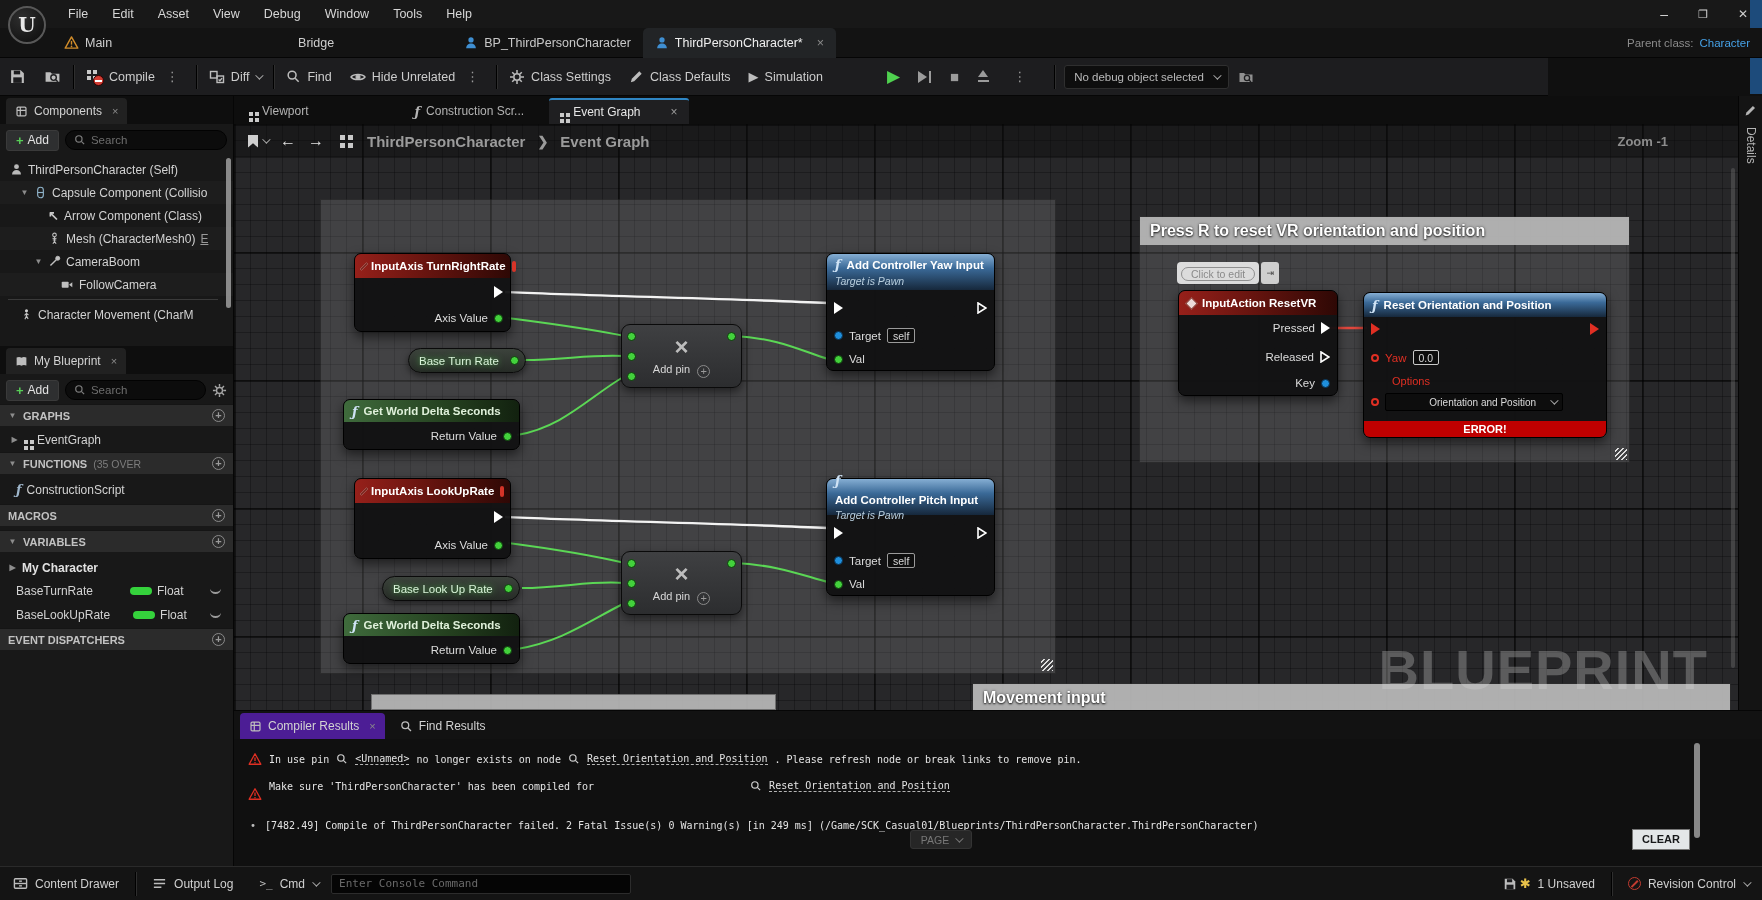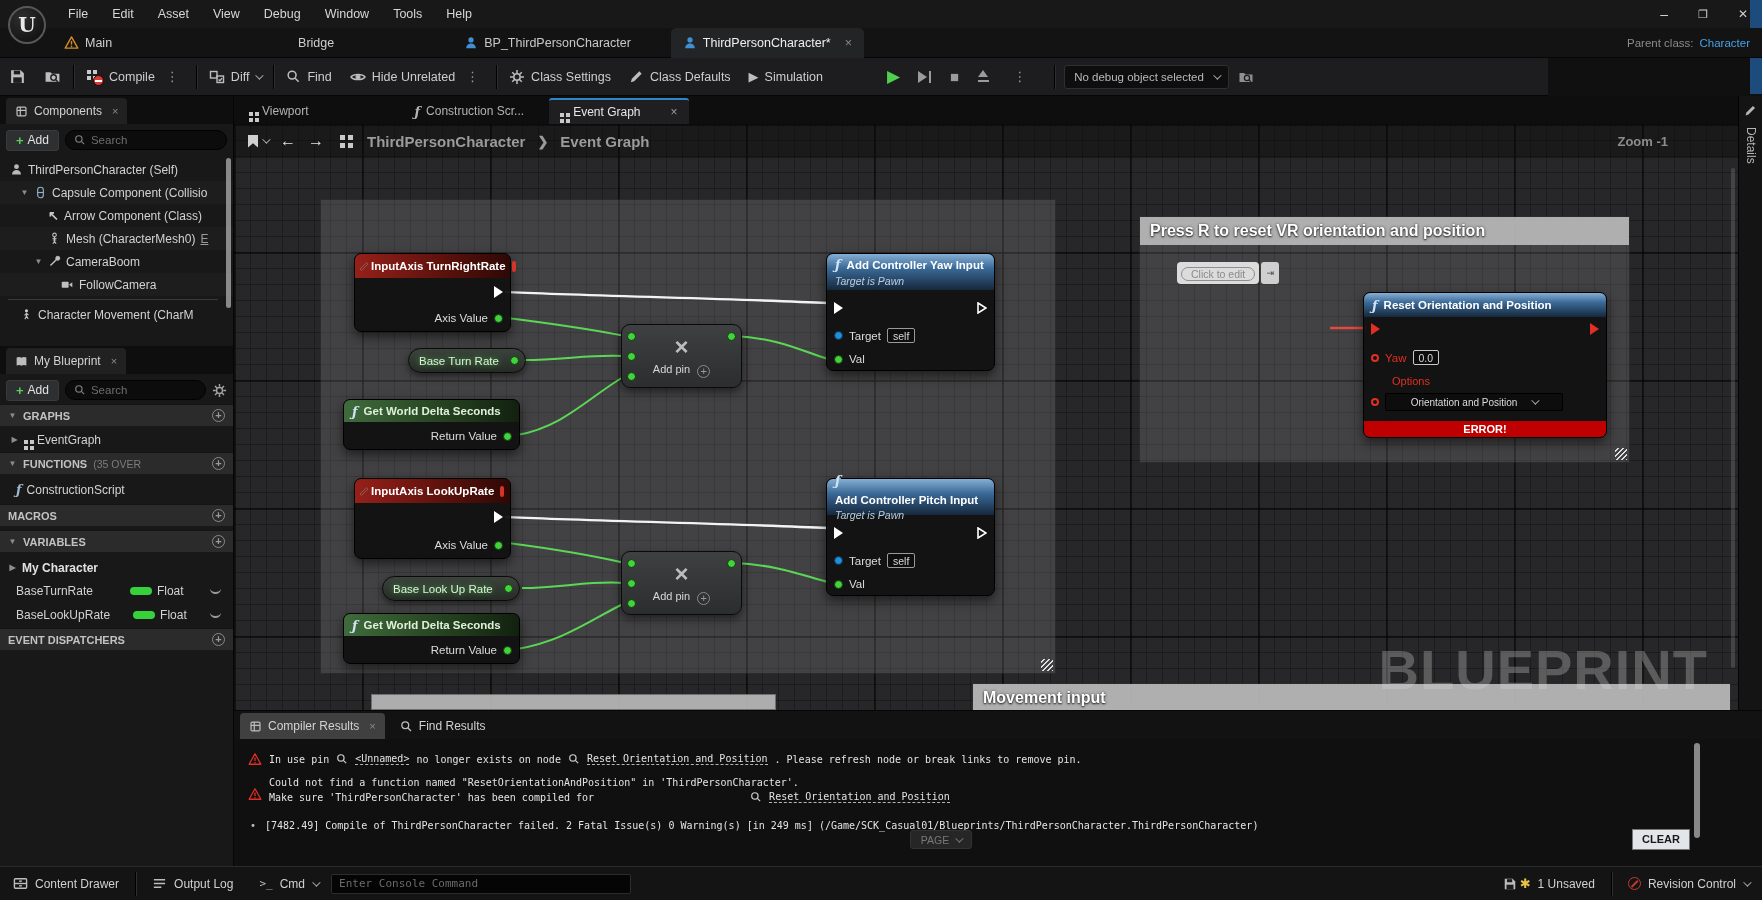--- a/index.html
+++ b/index.html
@@ -228,21 +228,21 @@
       </svg>
     <span style="font-size:12.5px;color:#cfcfcf;">Main</span>
   </div>
   <div style="margin-left:186px;font-size:12.5px;color:#cfcfcf;">Bridge</div>
   <div class="asset-tab" style="margin-left:118px;">
     <svg class="ic" width="14" height="14" viewBox="0 0 16 16">
         <use href="#i-person" fill="#3f8fd2"></use>
       </svg>
     <span>BP_ThirdPersonCharacter</span>
   </div>
-  <div class="asset-tab active" style="margin-left:28px;">
+  <div class="asset-tab active" style="">
     <svg class="ic" width="14" height="14" viewBox="0 0 16 16">
         <use href="#i-person" fill="#3f8fd2"></use>
       </svg>
     <span>ThirdPersonCharacter*</span>
     <span class="x" style="color:#8a8a8a;margin-left:8px;">×</span>
   </div>
   <div style="margin-left:auto;display:flex;align-items:center;gap:6px;padding-right:12px;font-size:11.5px;">
     <span style="color:#8b8b8b;">Parent class:</span>
     <span style="color:#46a1e6;">Character</span>
   </div>
@@ -703,20 +703,40 @@
 
   <div class="abs" style="left:943px;top:138px;display:flex;">
     <div style="background:#dcdcdc;border-radius:4px;padding:2px 4px;">
       <span style="display:inline-block;border:1px solid #8f8f8f;border-radius:9px;padding:0 9px;font-size:10.5px;color:#8a8a8a;">Click to edit</span>
     </div>
     <div style="width:18px;background:#cfcfcf;border-radius:3px;margin-left:2px;display:flex;align-items:center;justify-content:center;">
       <span style="font-size:9px;color:#4a4a4a;">⇥</span>
     </div>
   </div>
 
+  <div class="node" style="left:944px;top:166px;width:160px;height:106px;">
+    <div class="nhead red">
+        <span class="diamond"></span>
+      <span style="font-size:11.5px;">InputAction ResetVR</span>
+      </div>
+    <div class="pinrow right" style="right:7px;top:31px;">
+      <span class="exec"></span>
+      <span>Pressed</span>
+    </div>
+    <div class="pinrow right" style="right:7px;top:60px;">
+      <svg class="exech" width="10" height="12">
+          <path d="M1 1 L9 6 L1 11 Z" fill="none" stroke="#fff" stroke-width="1.6"></path>
+        </svg>
+      <span>Released</span>
+    </div>
+    <div class="pinrow right" style="right:7px;top:86px;">
+      <span class="pin blue"></span>
+      <span>Key</span>
+    </div>
+  </div>
 
   <div class="node" style="left:1129px;top:168px;width:244px;height:146px;">
     <div class="nhead blue" style="height:24px;">
         <span class="fico">ƒ</span>
       <span style="font-size:11.5px;">Reset Orientation and Position</span>
       </div>
     <div class="pinrow" style="left:7px;top:30px;">
         <span class="exec red"></span>
       </div>
     <div class="pinrow" style="right:7px;top:30px;">
@@ -725,34 +745,34 @@
     <div class="pinrow" style="left:7px;top:57px;">
       <span class="pin redh"></span>
       <span class="redtxt">Yaw</span>
       <span class="valbox" style="border-color:#c9c9c9;">0.0</span>
     </div>
     <div class="pinrow" style="left:28px;top:82px;">
         <span class="redtxt" style="font-size:11px;">Options</span>
       </div>
     <div class="pinrow" style="left:7px;top:100px;">
       <span class="pin redh"></span>
-      <span class="ddbox" style="width:178px;justify-content:center;">
+      <span class="ddbox" style="width:178px;justify-content:flex-end;">
         <span>Orientation and Position</span>
           <span class="chev"></span>
       </span>
     </div>
     <div class="errbar">ERROR!</div>
   </div>
 
   <div class="scrollv" style="right:3px;top:44px;width:4px;height:500px;opacity:.25;"></div>
 </div>
 
 <div id="compiler" class="abs">
   <div class="ptabrow" style="top:0;background:#121212;">
-    <div class="ptab" style="background:#404040;">
+    <div class="ptab" style="background:#4c1d95;">
       <svg class="ic" width="13" height="13" viewBox="0 0 16 16">
           <use href="#i-cube" stroke="#bdbdbd"></use>
         </svg>
       <span>Compiler Results</span>
         <span class="x">×</span>
     </div>
     <div class="ptab" style="background:transparent;">
       <svg class="ic" width="13" height="13" viewBox="0 0 16 16">
           <use href="#i-mag" stroke="#bdbdbd"></use>
         </svg>
@@ -775,21 +795,20 @@
       </svg>
     <span class="clink">Reset Orientation and Position</span>
     <span>. Please refresh node or break links to remove pin.</span>
   </div>
 
   <div class="abs row" style="left:14px;top:66px;gap:7px;align-items:flex-start;">
     <svg class="ic" width="14" height="14" viewBox="0 0 16 16" style="color:#e02f23;margin-top:10px;">
         <use href="#i-warn" stroke="#e02f23"></use>
       </svg>
     <div class="mono">
-      <div>Could not find a function named "ResetOrientationAndPosition" in 'ThirdPersonCharacter'.</div>
       <div class="row" style="gap:7px;margin-top:3px;">
         <span>Make sure 'ThirdPersonCharacter' has been compiled for</span>
         <span style="width:142px;"></span>
         <svg class="ic" width="12" height="12" viewBox="0 0 16 16">
             <use href="#i-mag" stroke="#cfcfcf"></use>
           </svg>
         <span class="clink">Reset Orientation and Position</span>
       </div>
     </div>
   </div>

